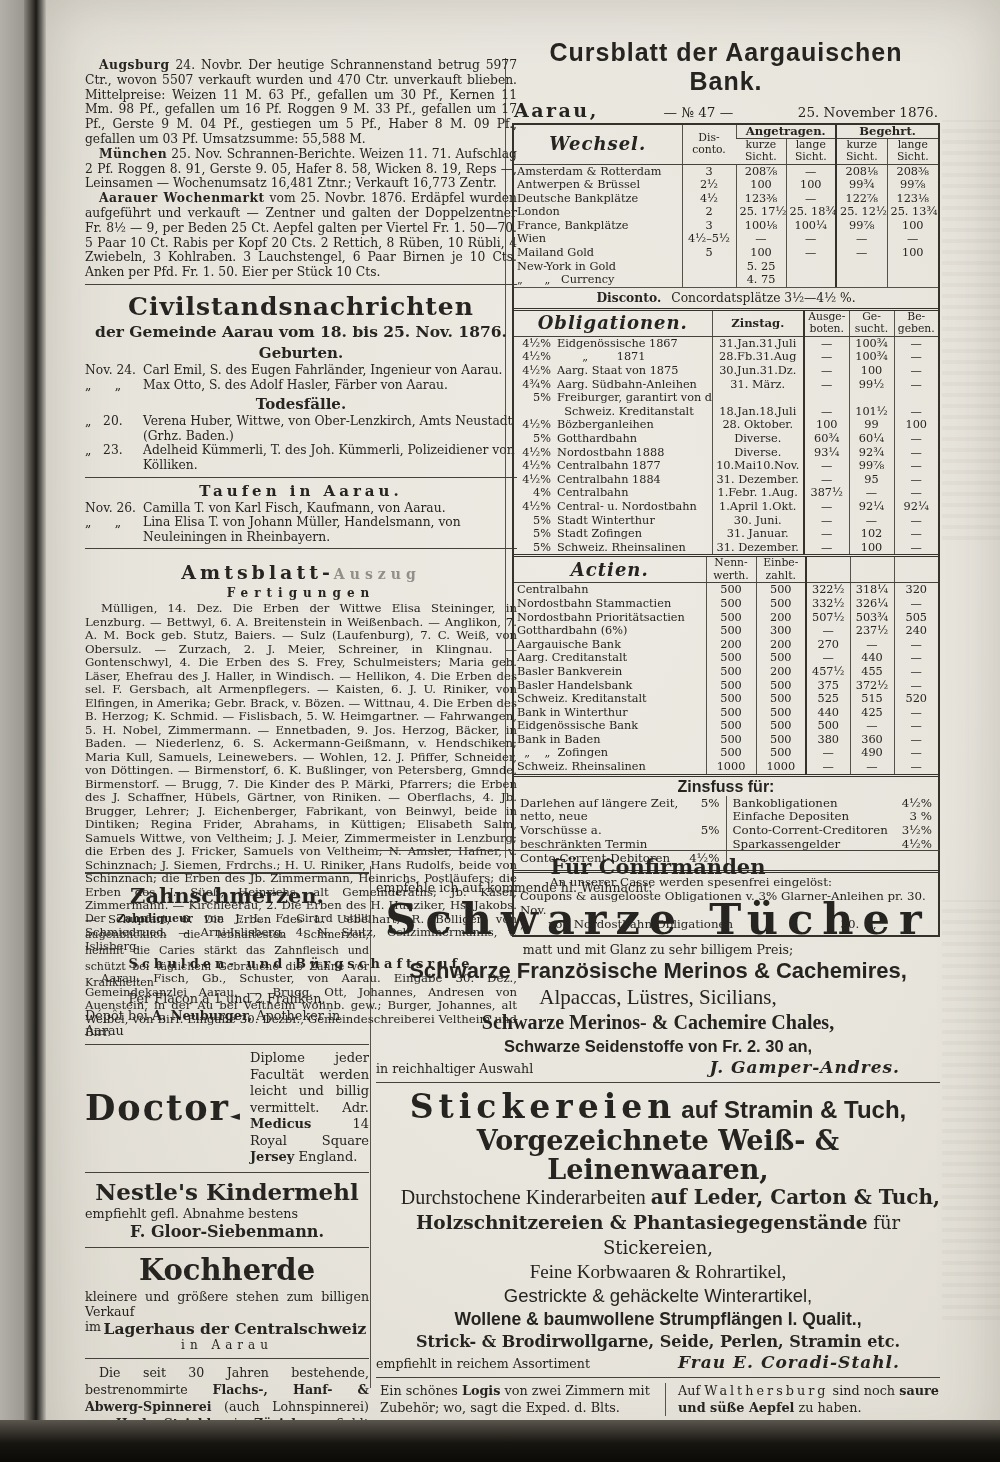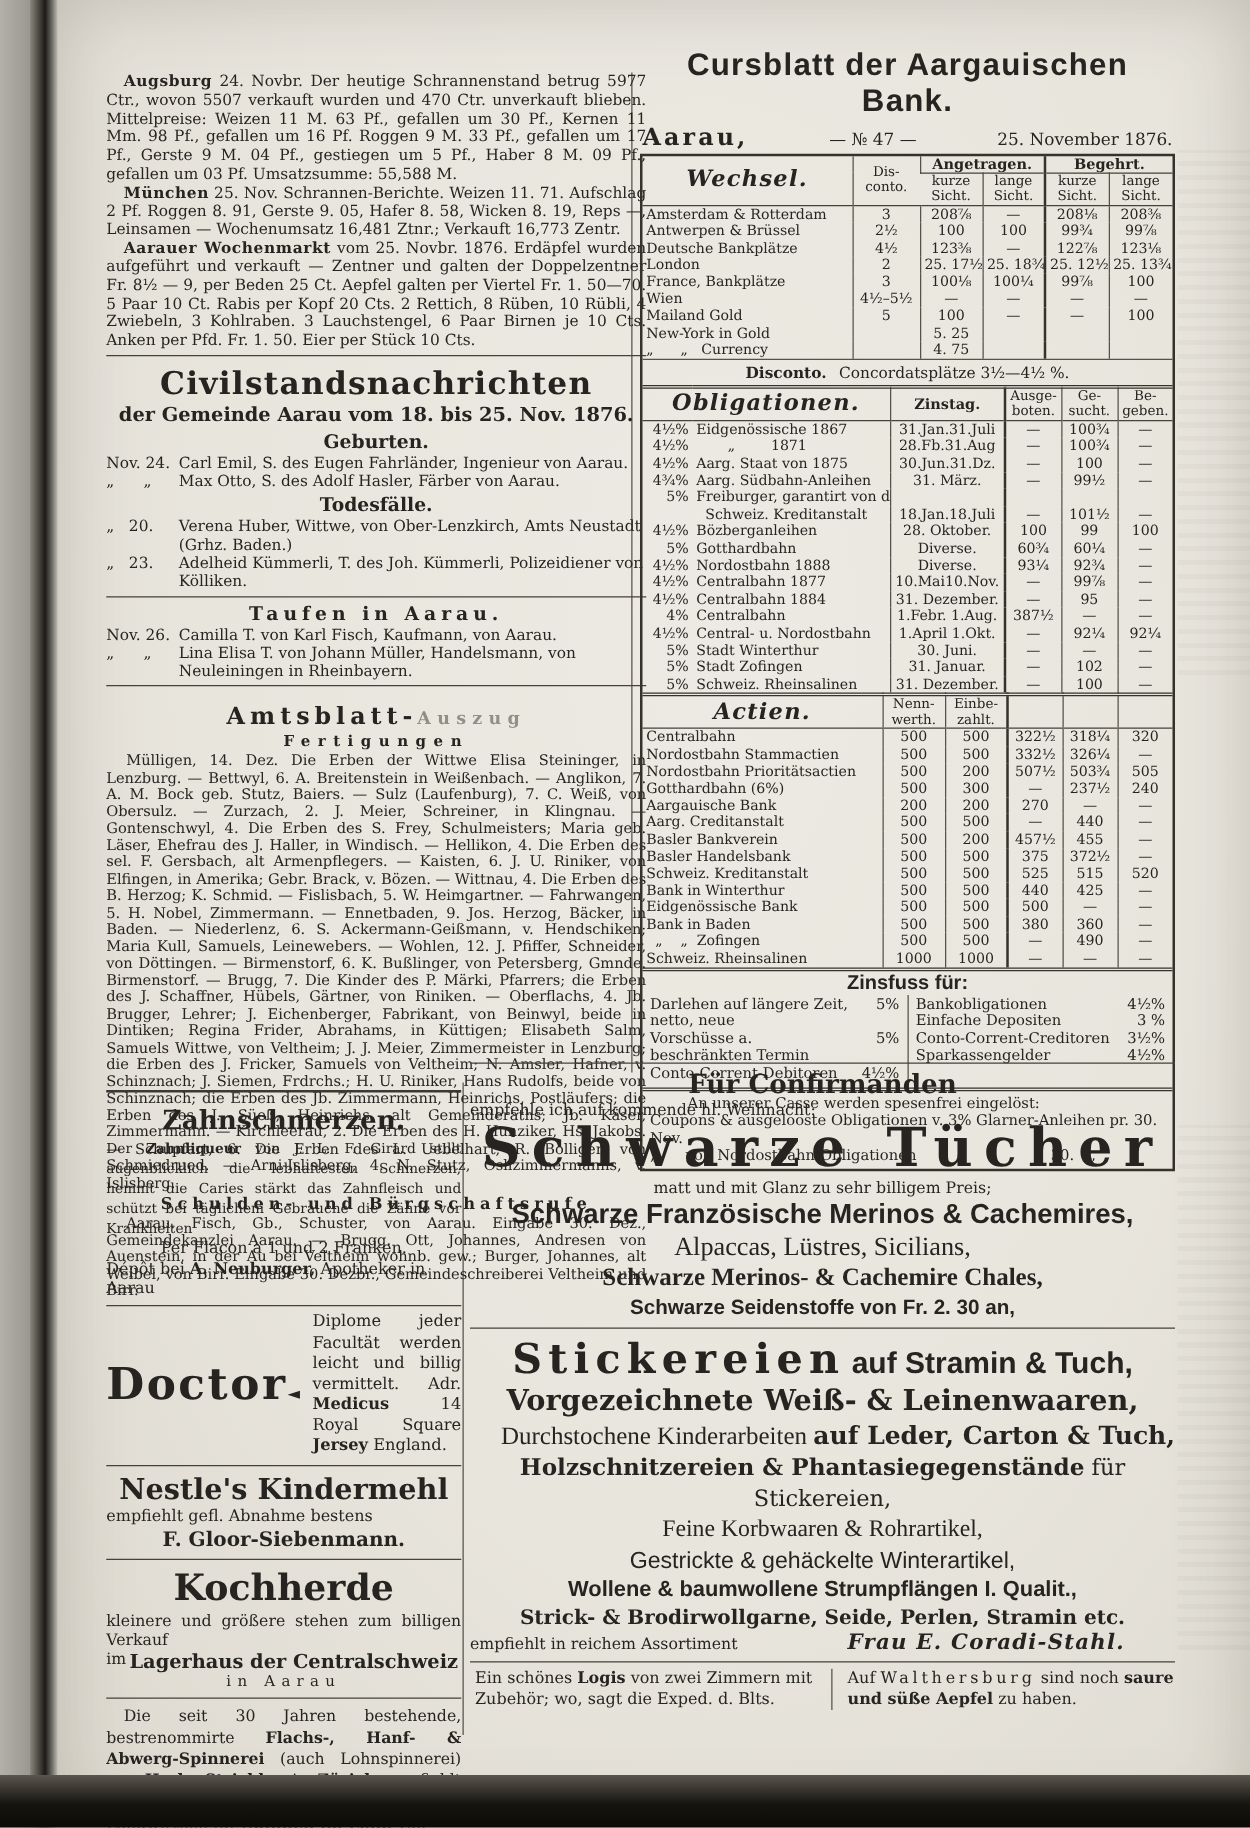--- a/index.html
+++ b/index.html
@@ -121,21 +121,21 @@
   .conf-l1 { text-align:center; font-family:"Liberation Sans",sans-serif; font-weight:bold; font-size:22px; line-height:27px; }
   .conf-l2 { text-align:center; font-family:"Liberation Serif",serif; font-size:21px; line-height:26px; }
   .conf-l3 { text-align:center; font-family:"Liberation Serif",serif; font-weight:bold; font-size:20px; line-height:25px; }
   .conf-l4 { text-align:center; font-weight:bold; font-size:16.5px; line-height:22px; font-family:"Liberation Sans",sans-serif; }
   .note-sign { display:flex; align-items:baseline; font-size:12.6px; }
   .signer { margin-left:auto; margin-right:40px; font-style:italic; font-weight:bold; font-size:17px; letter-spacing:1px; }
   .stick { border-top:1px solid #45423b; margin-top:5px; padding-top:4px; }
   .stick-line1 { text-align:center; }
   .stick-big { font-weight:bold; font-size:33px; letter-spacing:5px; }
   .stick-suf { font-family:"Liberation Sans",sans-serif; font-weight:bold; font-size:24px; }
-  .stick-l1 { text-align:center; font-weight:bold; font-size:23px; line-height:29px; }
+  .stick-l1 { text-align:center; font-weight:bold; font-size:27px; line-height:29px; }
   .stick-l2 { text-align:right; font-family:"Liberation Serif",serif; font-size:20px; line-height:26px; }
   .stick-l2 b { font-family:"DejaVu Serif",serif; font-size:20px; }
   .stick-l3 { text-align:center; font-size:18px; line-height:25px; }
   .stick-l3 b { font-size:18.5px; }
   .stick-l4 { text-align:center; font-family:"Liberation Serif",serif; font-size:19px; line-height:24px; }
   .stick-l5 { text-align:center; font-family:"Liberation Sans",sans-serif; font-size:18.5px; line-height:24px; }
   .stick-l6 { text-align:center; font-family:"Liberation Sans",sans-serif; font-weight:bold; font-size:17.5px; line-height:23px; }
   .stick-l7 { text-align:center; font-weight:bold; font-size:16px; line-height:21px; }
   .bottom-ads { display:flex; border-top:1px solid #45423b; margin-top:5px; padding-top:5px; }
   .ba { font-size:12.8px; line-height:16.5px; }
@@ -701,20 +701,24 @@
 <div class="ads-right">
   <div>
     <div class="conf-title">Für Confirmanden</div>
     <div class="conf-intro">empfehle ich auf kommende hl. Weihnacht:</div>
     <div class="conf-big">Schwarze Tücher</div>
     <div class="conf-sub">matt und mit Glanz zu sehr billigem Preis;</div>
     <div class="conf-l1">Schwarze Französische Merinos &amp; Cachemires,</div>
     <div class="conf-l2">Alpaccas, Lüstres, Sicilians,</div>
     <div class="conf-l3">Schwarze Merinos- &amp; Cachemire Chales,</div>
     <div class="conf-l4">Schwarze Seidenstoffe von Fr. 2. 30 an,</div>
+    <div class="note-sign">
+      <span>in reichhaltiger Auswahl</span>
+      <span class="signer">J. Gamper-Andres.</span>
+    </div>
   </div>
 
   <div class="stick">
     <div class="stick-line1"><span class="stick-big">Stickereien</span> <span class="stick-suf">auf Stramin &amp; Tuch,</span></div>
     <div class="stick-l1">Vorgezeichnete Weiß- &amp; Leinenwaaren,</div>
     <div class="stick-l2"><span>Durchstochene Kinderarbeiten</span> <b>auf Leder, Carton &amp; Tuch,</b></div>
     <div class="stick-l3"><b>Holzschnitzereien &amp; Phantasiegegenstände</b> <span>für Stickereien,</span></div>
     <div class="stick-l4">Feine Korbwaaren &amp; Rohrartikel,</div>
     <div class="stick-l5">Gestrickte &amp; gehäckelte Winterartikel,</div>
     <div class="stick-l6">Wollene &amp; baumwollene Strumpflängen I. Qualit.,</div>

